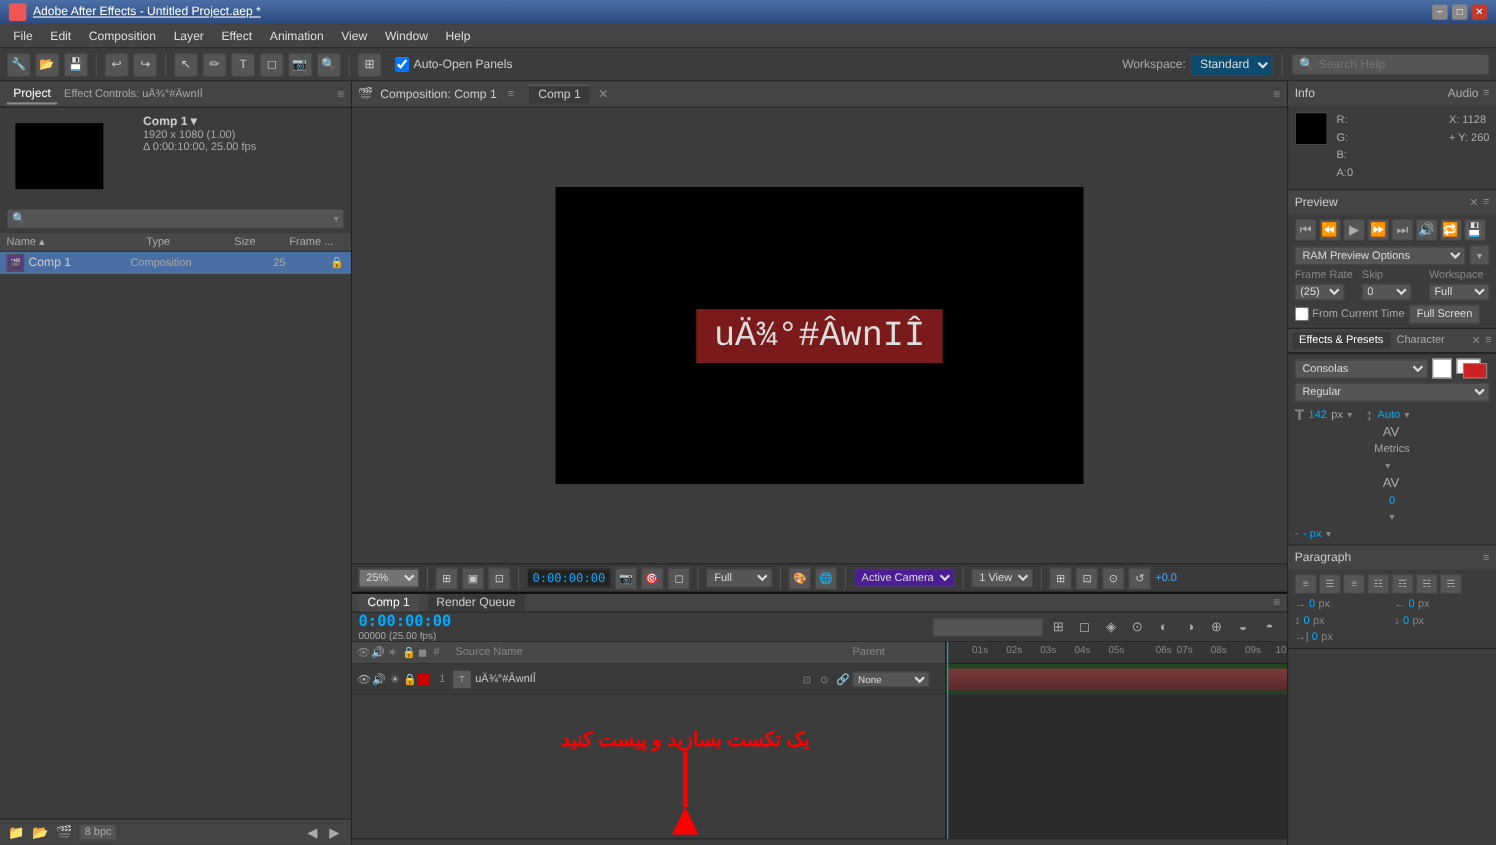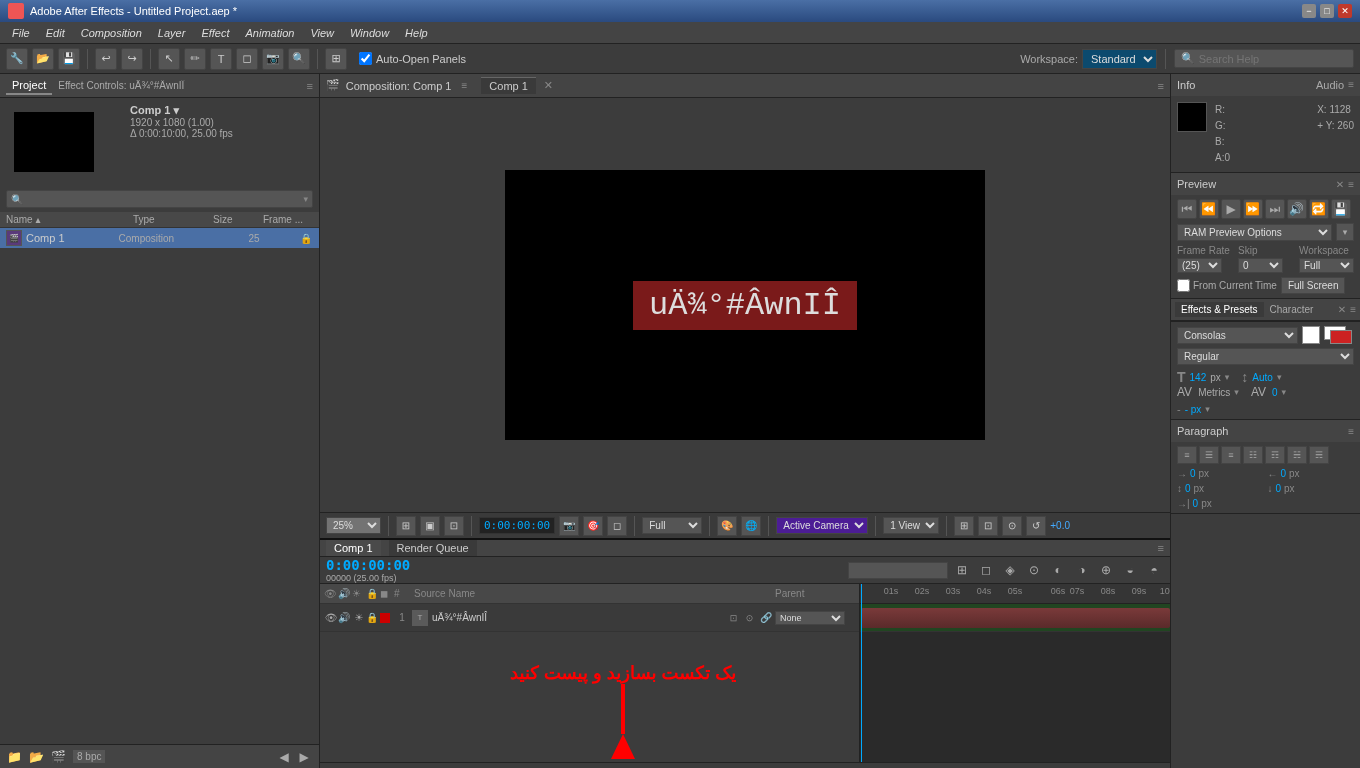--- a/index.html
+++ b/index.html
@@ -20,21 +20,21 @@
     #title-bar .win-btn.close { background: #c0392b; color: white; }
 
     
     #menu-bar {
       height: 22px;
       background: #444;
       display: flex; align-items: center;
       padding: 0 4px;
       border-bottom: 1px solid #222;
     }
-    .menu-item { padding: 2px 8px; cursor: pointer; color: #ddd; font-size: 11px; font-style: italic; }
+    .menu-item { padding: 2px 8px; cursor: pointer; color: #ddd; font-size: 11px; }
 
     
     #toolbar {
       height: 30px;
       background: #3c3c3c;
       display: flex; align-items: center;
       padding: 0 6px; gap: 4px;
       border-bottom: 1px solid #222;
     }
     .toolbar-sep { width: 1px; height: 20px; background: #555; margin: 0 3px; }
@@ -369,42 +369,42 @@
     .ptab.active { color: #fff; background: #3a3a3a; }
 
     
     .char-body { padding: 4px 6px; }
     .char-row { display: flex; align-items: center; gap: 4px; margin-bottom: 4px; }
     .char-select { background: #555; border: 1px solid #444; color: #ddd; padding: 1px 2px; font-size: 10px; flex: 1; }
     .color-swatch { width: 18px; height: 18px; background: #fff; border: 1px solid #888; cursor: pointer; flex-shrink: 0; }
     .char-size-row { display: flex; align-items: center; gap: 4px; }
     .size-val { font-size: 10px; color: #0af; cursor: pointer; }
     .size-unit { font-size: 10px; color: #aaa; }
-    .tracking-row { display: flex; align-items: center; gap: 4px; font-size: 10px; color: #aaa; }
+    .tracking-row { display: flex; align-items: center; gap: 4px; font-size: 10px; color: #aaa; flex-direction: column; }
 
     
     .para-body { padding: 4px 6px; }
     .para-align-row { display: flex; gap: 2px; margin-bottom: 4px; }
     .para-btn { width: 20px; height: 18px; background: #555; border: 1px solid #444; cursor: pointer; color: #aaa; display: flex; align-items: center; justify-content: center; font-size: 9px; }
     .para-indent-row { display: grid; grid-template-columns: 1fr 1fr; gap: 4px; font-size: 10px; color: #aaa; }
     .indent-item { display: flex; align-items: center; gap: 3px; }
     .indent-val { color: #0af; cursor: pointer; font-size: 10px; }
     .indent-unit { color: #888; font-size: 10px; }
 
     
     ::-webkit-scrollbar { width: 8px; height: 8px; }
     ::-webkit-scrollbar-track { background: #2a2a2a; }
     ::-webkit-scrollbar-thumb { background: #555; border-radius: 2px; }
   </style>
 </head>
 <body>
 
 <div id="title-bar">
   <span style="width:16px;height:16px;background:#e55;border-radius:2px;display:inline-block;margin-right:6px;flex-shrink:0;"></span>
-  <span style="flex:1;font-size:11px;">Adobe After Effects - Untitled Project.aep *</span>
+  <span style="flex:1;font-size:11px;text-decoration:underline;">Adobe After Effects - Untitled Project.aep *</span>
   <div class="win-controls">
     <div class="win-btn min">−</div>
     <div class="win-btn max">□</div>
     <div class="win-btn close">✕</div>
   </div>
 </div>
 
 <div id="menu-bar">
   <span class="menu-item">File</span>
   <span class="menu-item">Edit</span>

